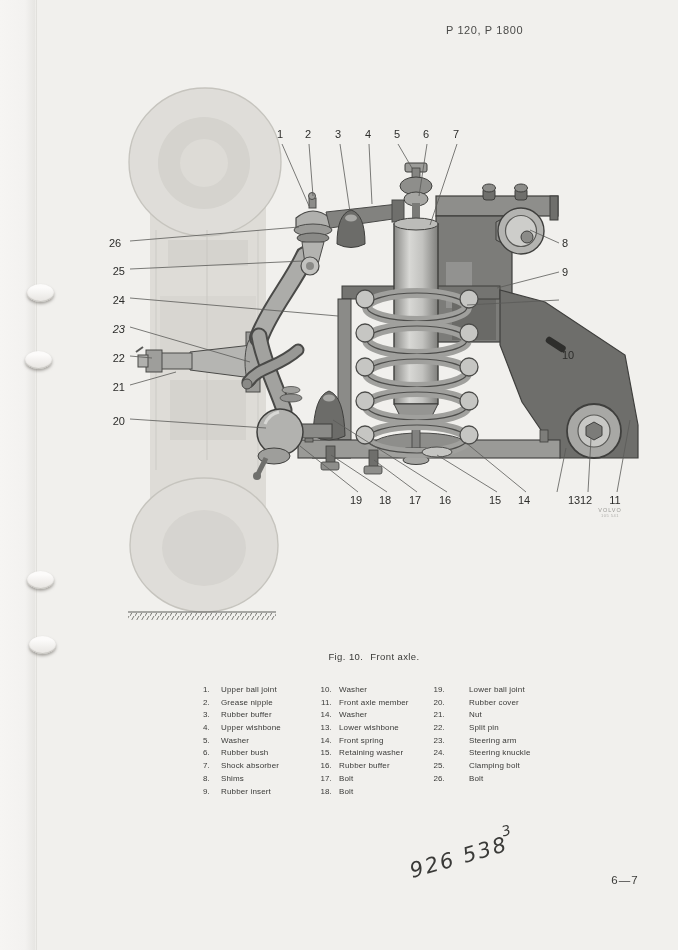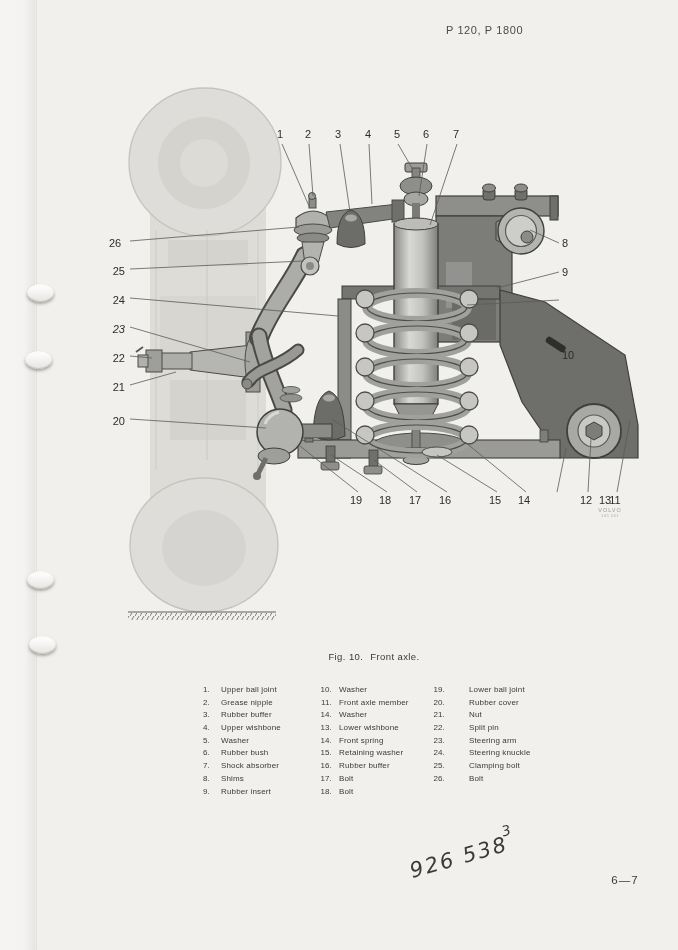--- a/index.html
+++ b/index.html
@@ -266,21 +266,21 @@
 <span class="co co-r" style="left:105px;top:352px;">22</span>
 <span class="co co-r" style="left:105px;top:381px;">21</span>
 <span class="co co-r" style="left:105px;top:415px;">20</span>
 
 <span class="co co-c" style="left:356px;top:494px;">19</span>
 <span class="co co-c" style="left:385px;top:494px;">18</span>
 <span class="co co-c" style="left:415px;top:494px;">17</span>
 <span class="co co-c" style="left:445px;top:494px;">16</span>
 <span class="co co-c" style="left:495px;top:494px;">15</span>
 <span class="co co-c" style="left:524px;top:494px;">14</span>
-<span class="co co-c" style="left:555px;top:494px;margin-left:40px;">13</span>
+<span class="co co-c" style="left:524px;top:494px;margin-left:40px;">13</span>
 <span class="co co-c" style="left:586px;top:494px;">12</span>
 <span class="co co-c" style="left:615px;top:494px;">11</span>
 
 <span class="co co-l" style="left:562px;top:237px;">8</span>
 <span class="co co-l" style="left:562px;top:266px;">9</span>
 <span class="co co-l" style="left:562px;top:305px;margin-top:44px;">10</span>
 
 <div class="brandmark">
   <div>VOLVO</div>
   <div class="sub">105 541</div>

